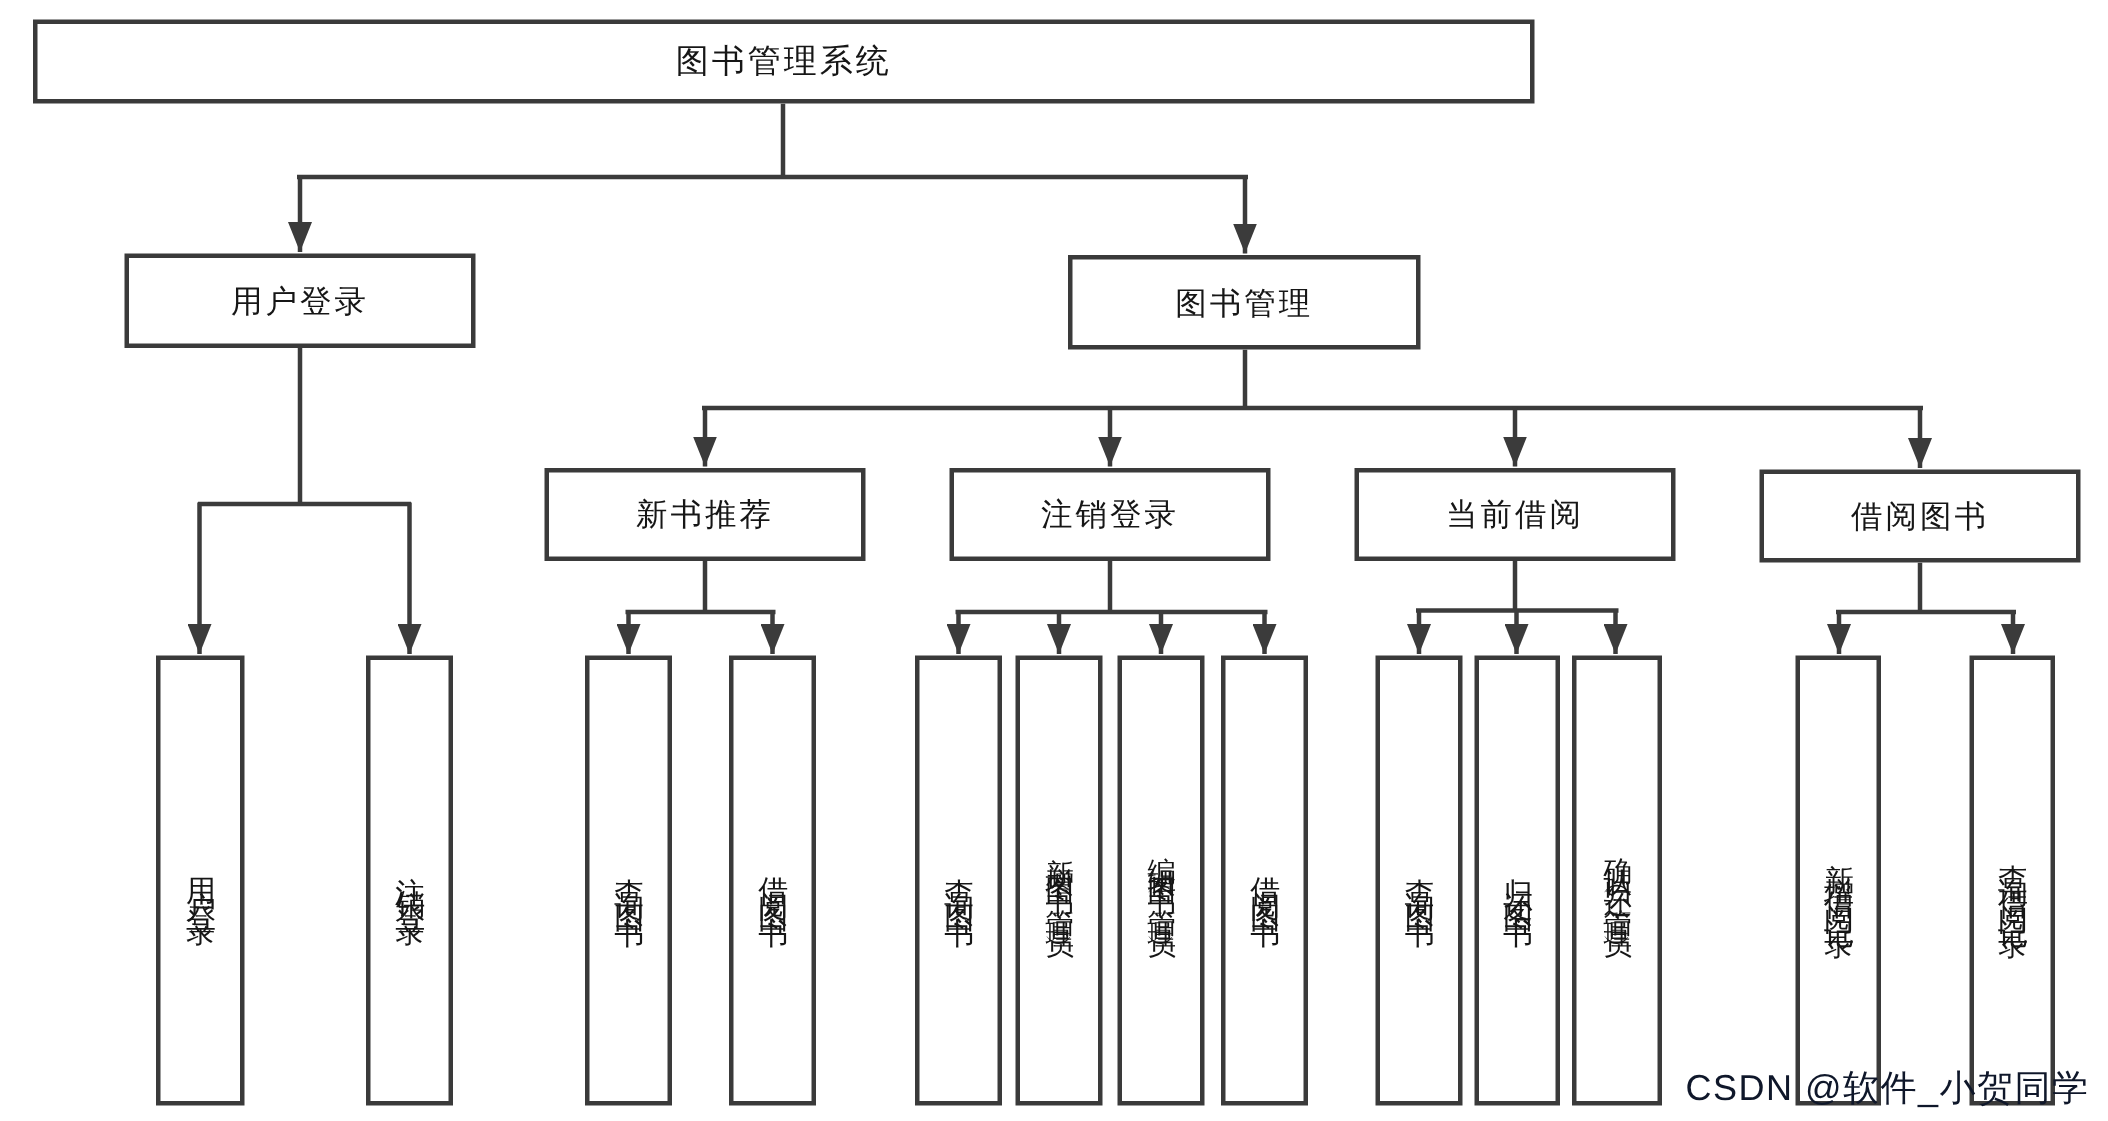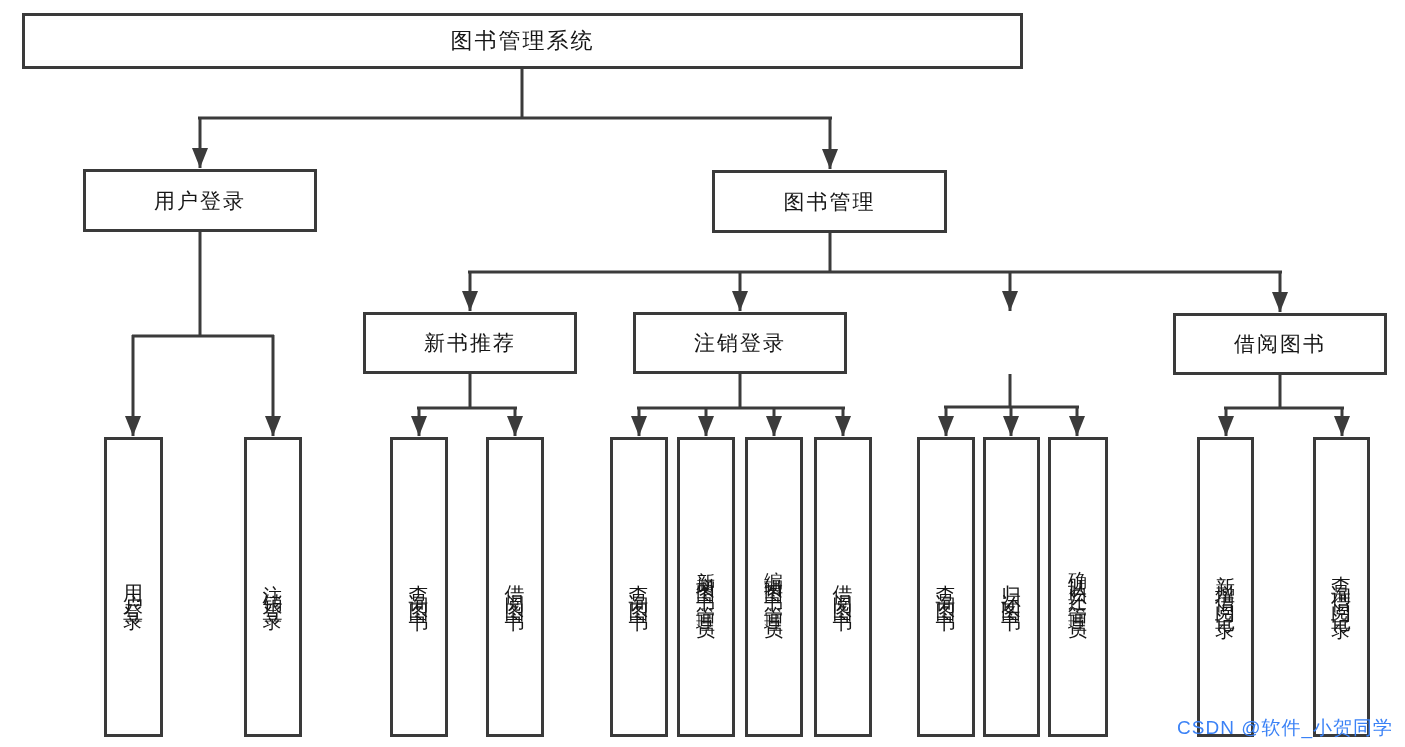--- a/index.html
+++ b/index.html
@@ -41,22 +41,22 @@
     font-size: 20px;
     letter-spacing: 9px;
     white-space: nowrap;
     line-height: 1;
   }
   .leaf-long .vlabel { letter-spacing: 7px; font-size: 19px; }
   .watermark {
     position: absolute;
     right: 12px;
     bottom: 6px;
-    color: #3b82f6;
-    font-size: 19px;
+    color: #0f172a;
+    font-size: 24px;
     letter-spacing: 1px;
     z-index: 3;
     white-space: nowrap;
     text-align: right;
   }
 </style>
 </head>
 <body>
 
 <div class="stage">
@@ -133,20 +133,23 @@
   <div class="box lvl3" style="left:363px; top:312px; width:214px; height:62px">
     <span class="hlabel">新书推荐</span>
   </div>
 
   <div class="box lvl2" style="left:712px; top:170px; width:235px; height:63px">
     <span class="hlabel">图书管理</span>
   </div>
   <div class="box lvl3" style="left:633px; top:312px; width:214px; height:62px">
     <span class="hlabel">注销登录</span>
   </div>
+  <div class="box lvl3" style="left:903px; top:312px; width:214px; height:62px">
+    <span class="hlabel">当前借阅</span>
+  </div>
   <div class="box lvl3" style="left:1173px; top:313px; width:214px; height:62px">
     <span class="hlabel">借阅图书</span>
   </div>
 
   <div class="box leaf" style="left:104px; width:59px">
     <span class="vlabel">用户登录</span>
   </div>
   <div class="box leaf" style="left:244px; width:58px">
     <span class="vlabel">注销登录</span>
   </div>

